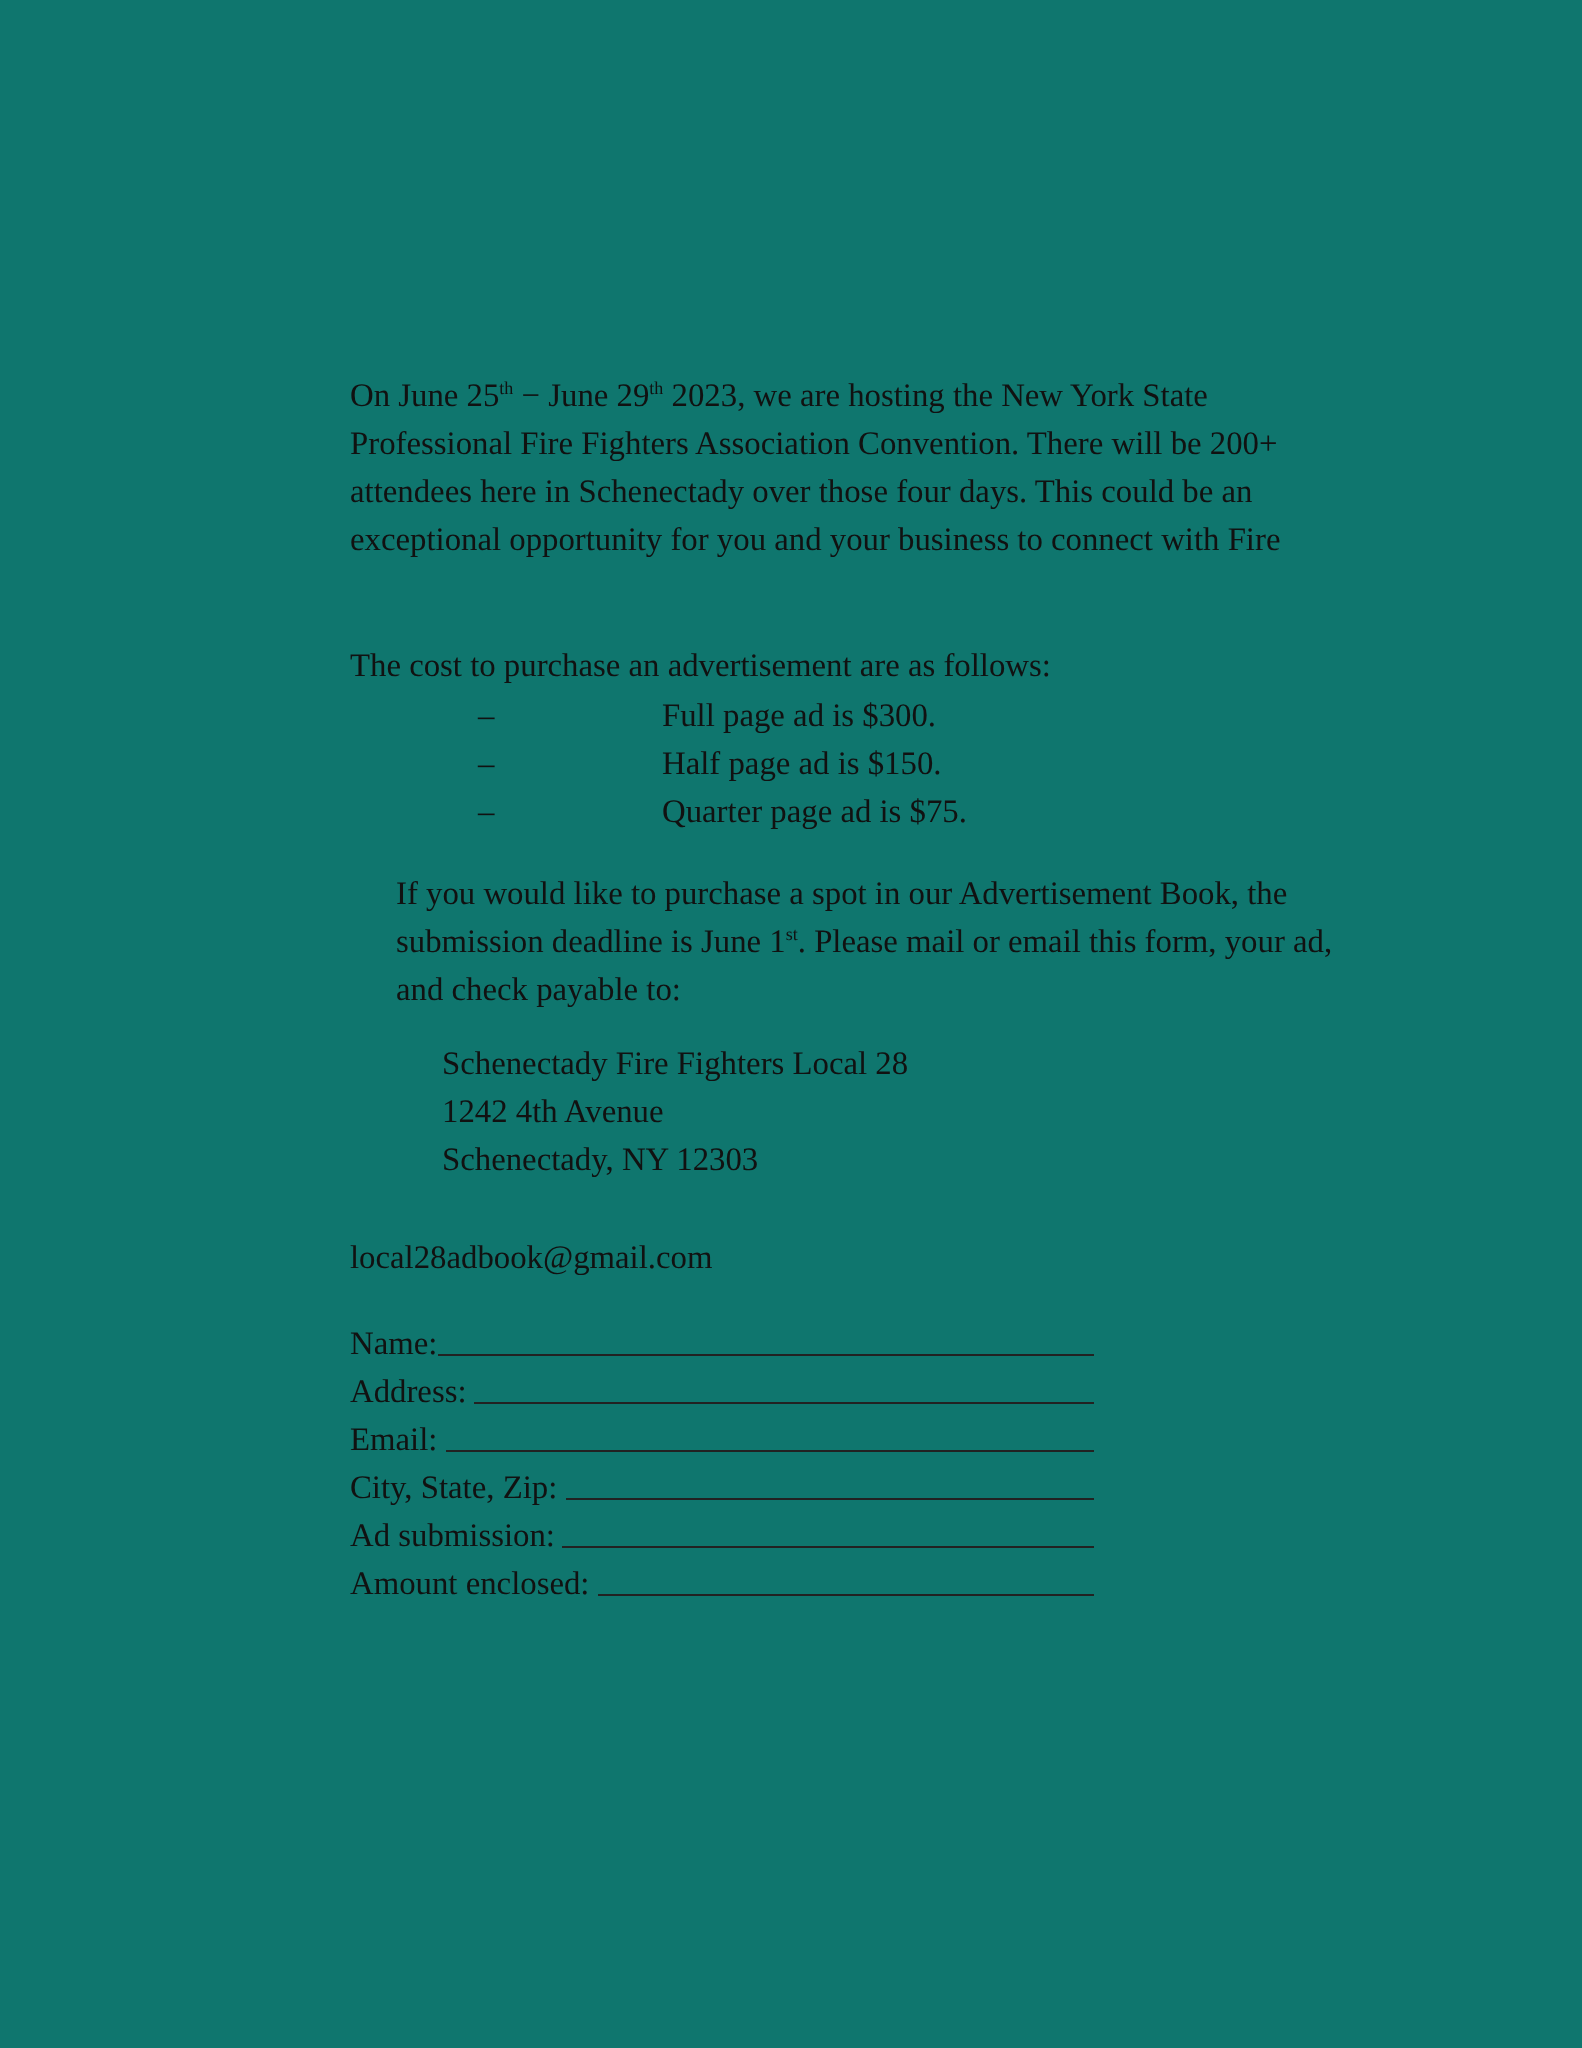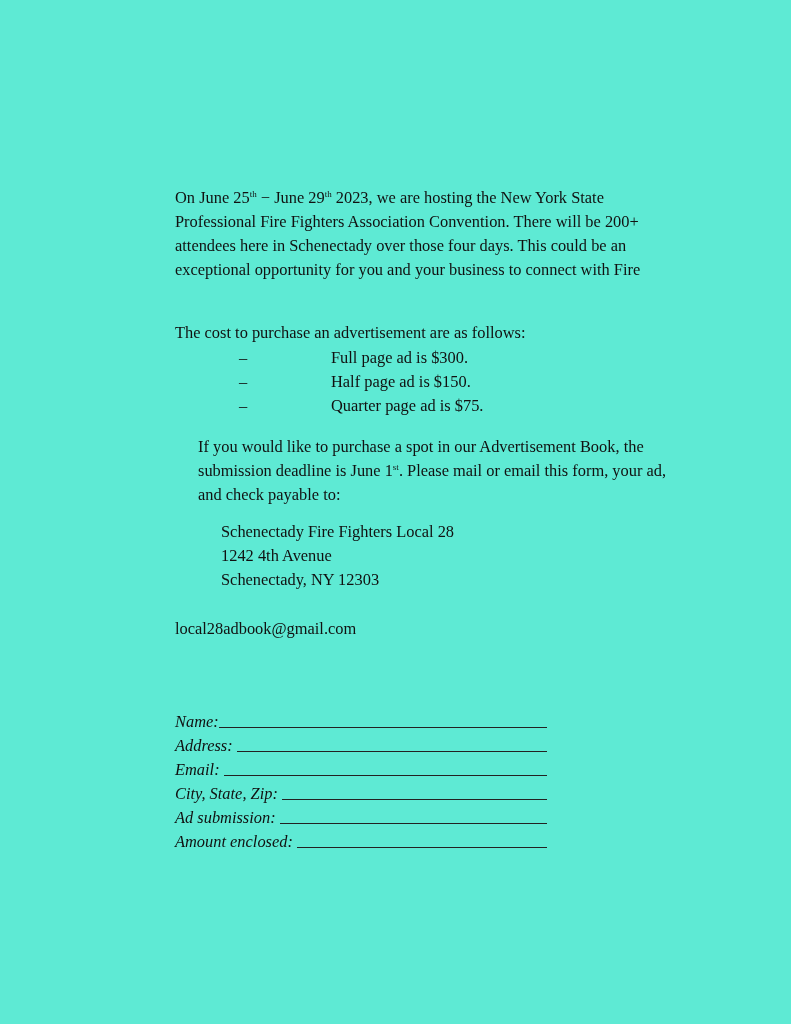--- a/index.html
+++ b/index.html
@@ -1,35 +1,35 @@
 <!DOCTYPE html>
 <html><head>
 <meta charset="utf-8">
 <style>
   html, body { margin: 0; padding: 0; background: #ffffff; }
   body { width: 791px; height: 1024px; position: relative; overflow: hidden;
          font-family: "Liberation Serif", "DejaVu Serif", serif; color: #111111; }
-  .page { position: absolute; left: 0; top: 0; width: 791px; height: 1024px; background: #5eead4; }
+  .page { position: absolute; left: 0; top: 0; width: 791px; height: 1024px; background: #0f766e; }
   .text { font-size: 16.4px; line-height: 24px; }
   .para { position: absolute; left: 175px; width: 540px; margin: 0; }
   .p1 { top: 186px; }
   .p1 .line { display: block; white-space: nowrap; }
   .p2 { top: 321px; }
   .bullets { position: absolute; left: 239px; top: 346px; margin: 0; padding: 0; list-style: none; }
   .bullets li { height: 24px; line-height: 24px; white-space: nowrap; position: relative; }
   .bullets .dash { position: absolute; left: 0; }
   .bullets .btext { position: absolute; left: 55px; margin-left: 37px; }
   .p3 { top: 435px; margin-left: 23px; }
   .p3 .line { display: block; white-space: nowrap; }
   .addr { position: absolute; left: 221px; top: 520px; }
   .addr .line { display: block; white-space: nowrap; }
   .p4 { top: 617px; }
   .p4 .line { display: block; white-space: nowrap; }
   sup { font-size: 9px; line-height: 0; vertical-align: 6px; }
-  .form { position: absolute; left: 175px; top: 710px; width: 372px; font-style: italic; }
+  .form { position: absolute; left: 175px; top: 660px; width: 372px; }
   .form-row { display: flex; align-items: flex-end; height: 24px; line-height: 24px; }
   .form-label { white-space: nowrap; }
   .form-line { flex: 1; border-bottom: 1.5px solid #222; height: 0; margin-bottom: 6px; margin-left: 4px; }
   .form-line.tight { margin-left: 0; }
 </style>
 </head>
 <body>
 
 <div class="page text">
 

